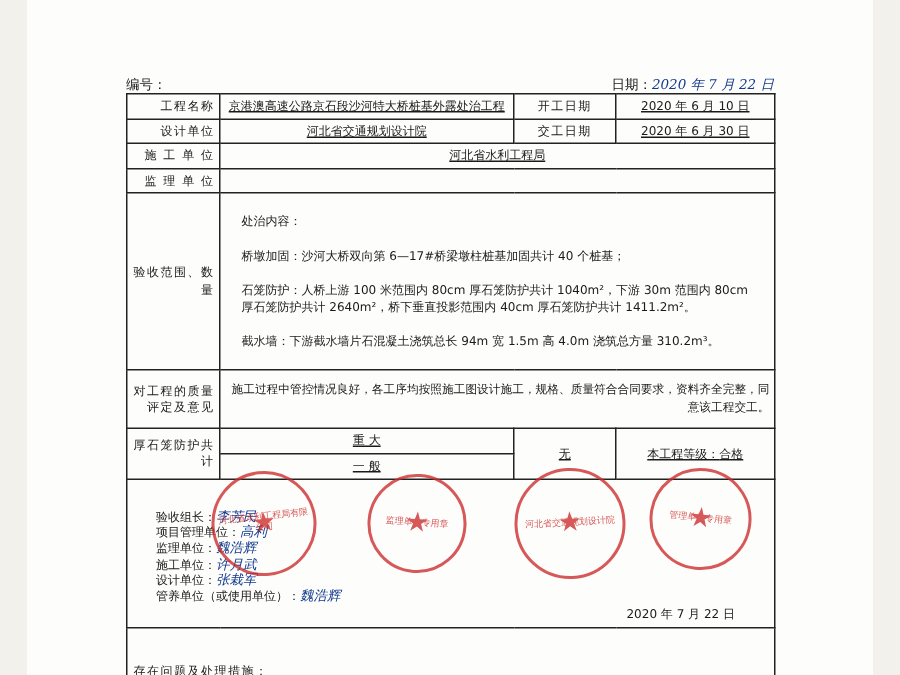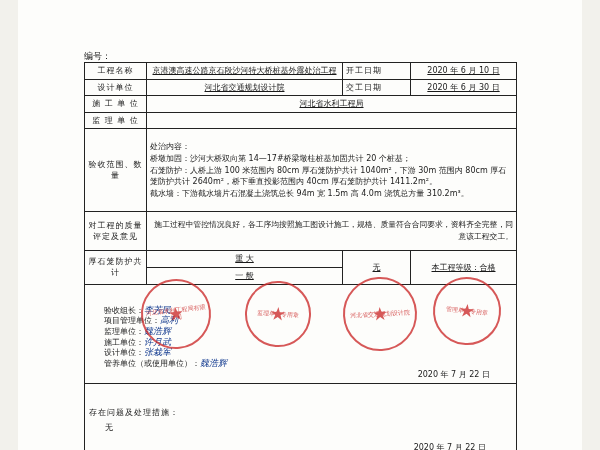--- a/index.html
+++ b/index.html
@@ -41,35 +41,35 @@
     table-layout:fixed;
   }
   table.main td{
     border:1px solid #222;
     font-size:8px;
     padding:2px 3px;
     vertical-align:middle;
     line-height:1.45;
   }
   td.lbl{
-    text-align:center;
+    text-align:right;
     letter-spacing:1px;
     width:62px;
   }
   td.lbl2{
-    text-align:left;letter-spacing:1px;
+    text-align:center;letter-spacing:1px;
   }
   td.ctr{text-align:center;text-decoration:underline;}
   td.val{text-align:left;}
   .scope{
     font-size:7.5px;line-height:1.55;
     text-align:left;
     padding:3px 4px;
   }
-  .scope div{margin:0;}
+  .scope div{margin:11px;}
   .sign-rows{
     position:relative;
     font-size:8px;
     line-height:1.62;
     padding-left:3px;
     padding-top:2px;
   }
   .sign-rows .row{height:10.6px;white-space:nowrap;}
   .sig{
     color:#123a8f;
@@ -105,20 +105,23 @@
 </head>
 <body>
 
 <div class="page">
 
 
   <div class="numline">
     <span class="left">
       <span>编号：</span><span class="hand"></span>
     </span>
+    <span class="right">
+      <span>日期：</span><span class="hand">2020 年 7 月 22 日</span>
+    </span>
   </div>
 
   <table class="main">
     <colgroup>
       <col style="width:62px">
       <col style="width:196px">
       <col style="width:68px">
       <col style="width:106px">
     </colgroup>
     <tbody>
@@ -139,21 +142,21 @@
         <td class="ctr" colspan="3">河北省水利工程局</td>
       </tr>
       <tr>
         <td class="lbl">监 理 单 位</td>
         <td class="ctr" colspan="3"></td>
       </tr>
       <tr>
         <td class="lbl" style="height:78px">验收范围、数量</td>
         <td class="scope" colspan="3">
           <div>处治内容：</div>
-          <div>桥墩加固：沙河大桥双向第 14—17#桥梁墩柱桩基加固共计 20 个桩基；</div>
+          <div>桥墩加固：沙河大桥双向第 6—17#桥梁墩柱桩基加固共计 40 个桩基；</div>
           <div>石笼防护：人桥上游 100 米范围内 80cm 厚石笼防护共计 1040m²，下游 30m 范围内 80cm 厚石笼防护共计 2640m²，桥下垂直投影范围内 40cm 厚石笼防护共计 1411.2m²。</div>
           <div>截水墙：下游截水墙片石混凝土浇筑总长 94m 宽 1.5m 高 4.0m 浇筑总方量 310.2m³。</div>
         </td>
       </tr>
       <tr>
         <td class="lbl" style="height:34px">对工程的质量评定及意见</td>
         <td class="val" colspan="3" style="font-size:7.8px;line-height:1.6;text-align:right;">施工过程中管控情况良好，各工序均按照施工图设计施工，规格、质量符合合同要求，资料齐全完整，同意该工程交工。</td>
       </tr>
       <tr>
         <td class="lbl" rowspan="2" style="height:28px">厚石笼防护共计</td>

